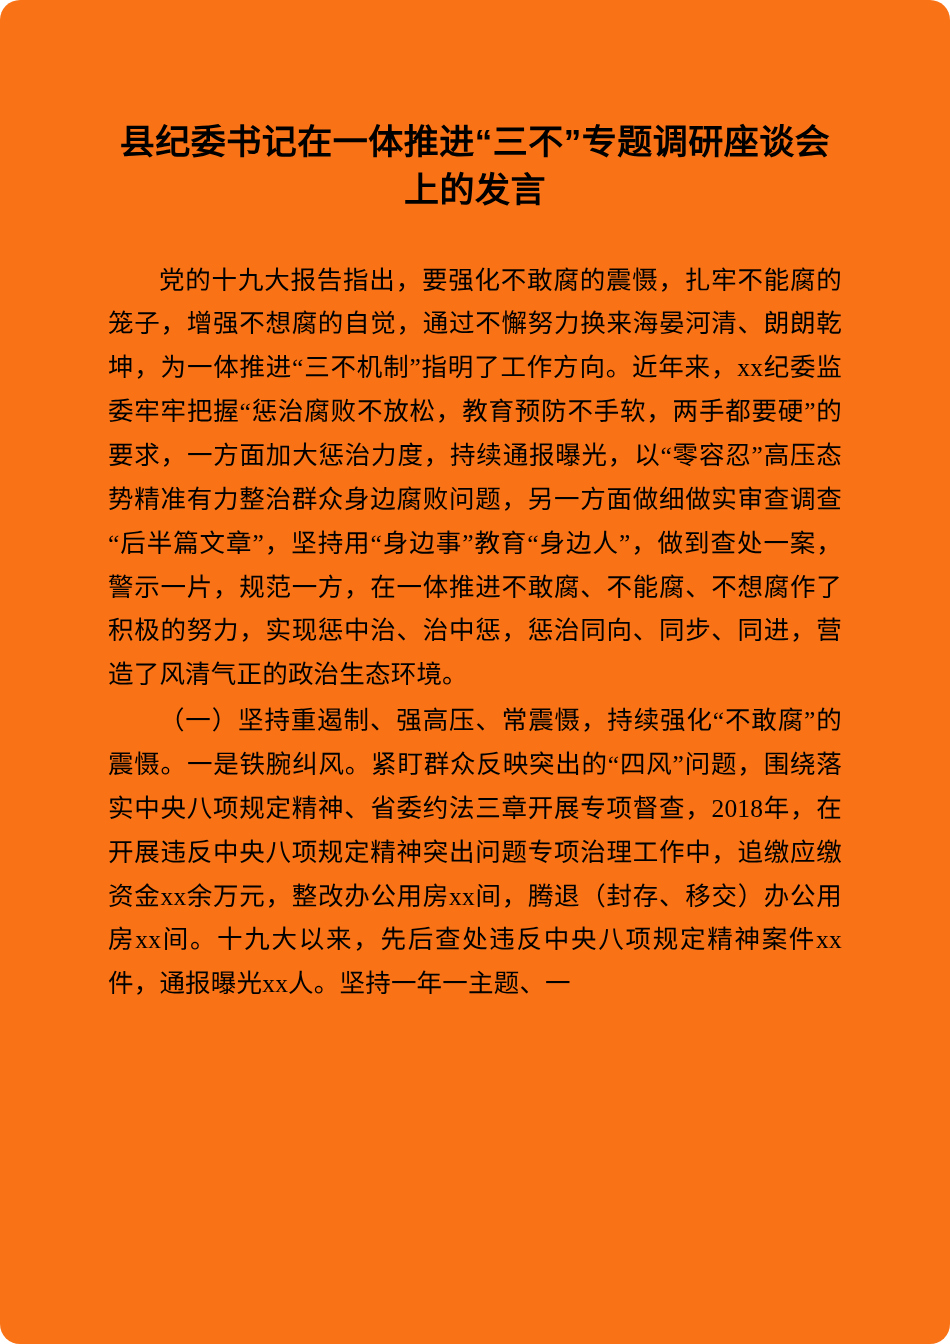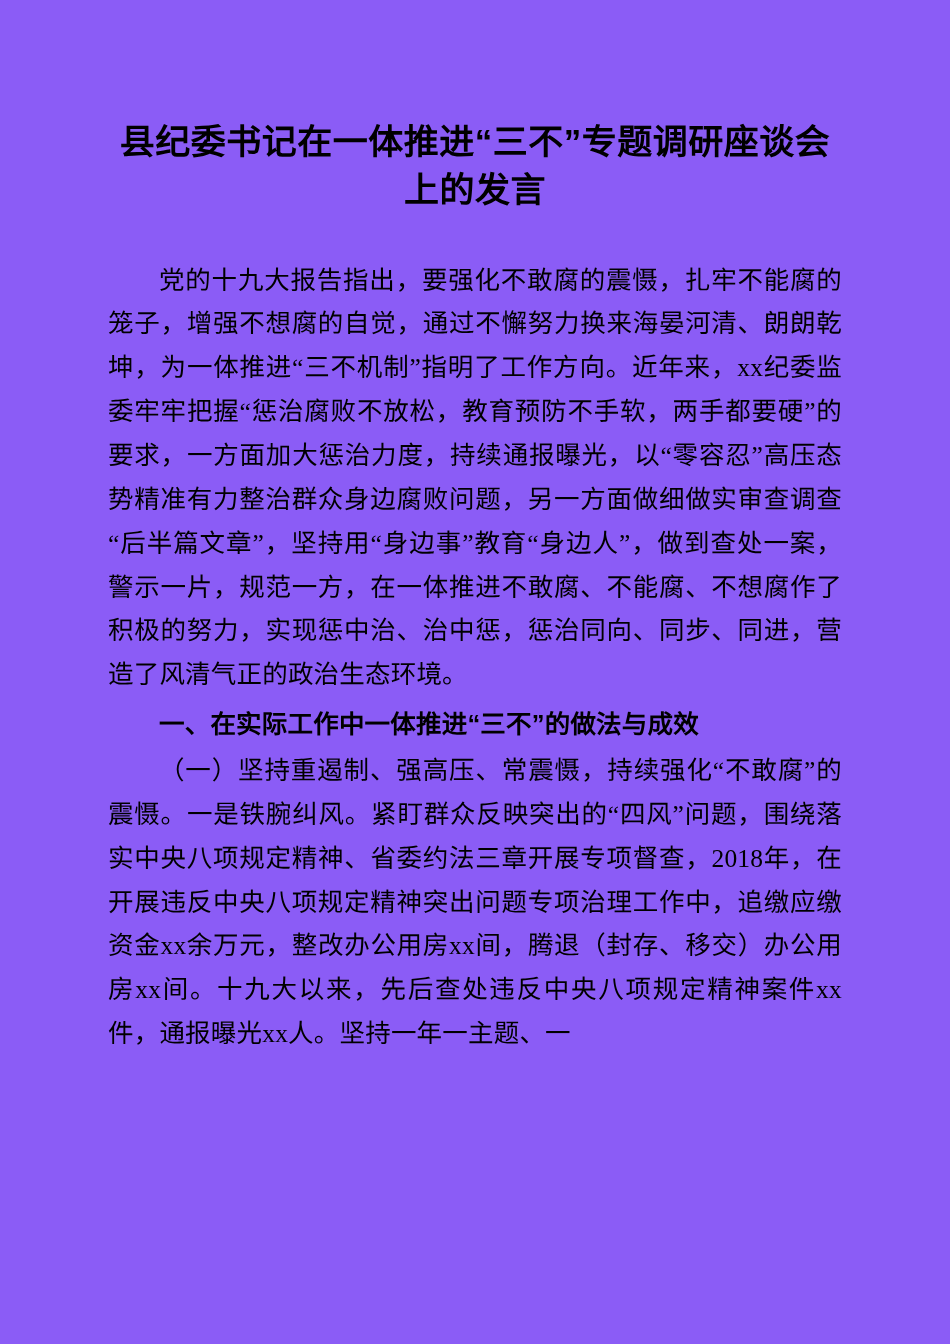--- a/index.html
+++ b/index.html
@@ -14,21 +14,22 @@
     font-family: "Liberation Serif", "DejaVu Serif", serif;
     color: #000000;
     overflow: hidden;
   }
   .page {
     position: relative;
     width: 950px;
     height: 1344px;
     box-sizing: border-box;
     padding: 118px 108px 40px 108px;
-    background: #8b5cf6;
+    background: #f97316;
+    border-radius: 20px;
   }
   .doc-title {
     font-family: "Liberation Sans", "DejaVu Sans", sans-serif;
     font-weight: bold;
     font-size: 35px;
     line-height: 1.38;
     text-align: center;
     letter-spacing: 0.5px;
     margin: 0 0 44px 0;
     padding: 0 4px;
@@ -58,17 +59,16 @@
 </head>
 <body>
 
 <div class="page">
 
   <h1 class="doc-title">县纪委书记在一体推进“三不”专题调研座谈会上的发言</h1>
 
 
   <p class="para">党的十九大报告指出，要强化不敢腐的震慑，扎牢不能腐的笼子，增强不想腐的自觉，通过不懈努力换来海晏河清、朗朗乾坤，为一体推进“三不机制”指明了工作方向。近年来，xx纪委监委牢牢把握“惩治腐败不放松，教育预防不手软，两手都要硬”的要求，一方面加大惩治力度，持续通报曝光，以“零容忍”高压态势精准有力整治群众身边腐败问题，另一方面做细做实审查调查“后半篇文章”，坚持用“身边事”教育“身边人”，做到查处一案，警示一片，规范一方，在一体推进不敢腐、不能腐、不想腐作了积极的努力，实现惩中治、治中惩，惩治同向、同步、同进，营造了风清气正的政治生态环境。</p>
 
-  <h2 class="section-heading">一、在实际工作中一体推进“三不”的做法与成效</h2>
 
   <p class="para">（一）坚持重遏制、强高压、常震慑，持续强化“不敢腐”的震慑。一是铁腕纠风。紧盯群众反映突出的“四风”问题，围绕落实中央八项规定精神、省委约法三章开展专项督查，2018年，在开展违反中央八项规定精神突出问题专项治理工作中，追缴应缴资金xx余万元，整改办公用房xx间，腾退（封存、移交）办公用房xx间。十九大以来，先后查处违反中央八项规定精神案件xx件，通报曝光xx人。坚持一年一主题、一</p>
 
 </div>
 
 </body></html>

